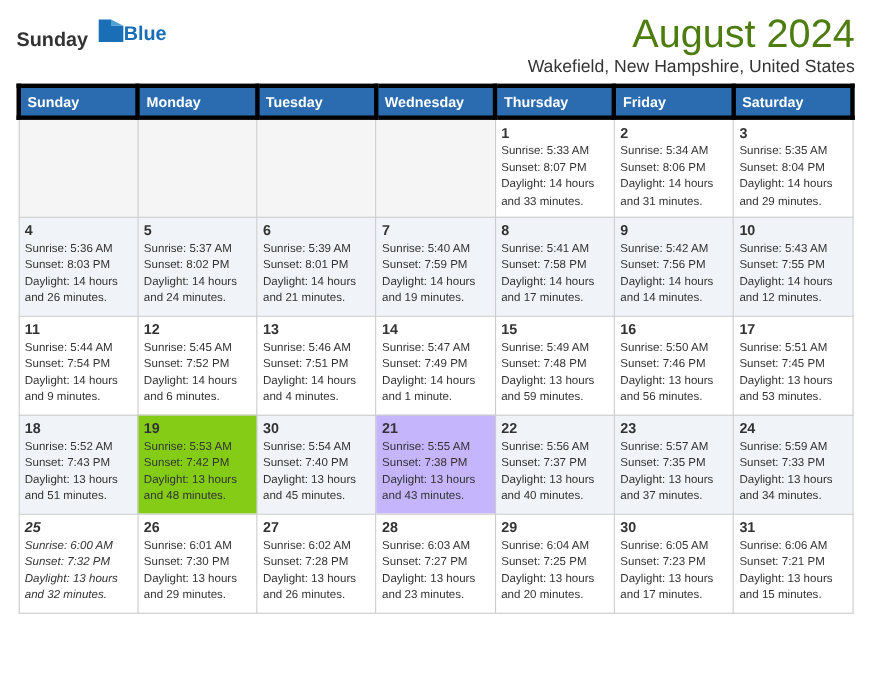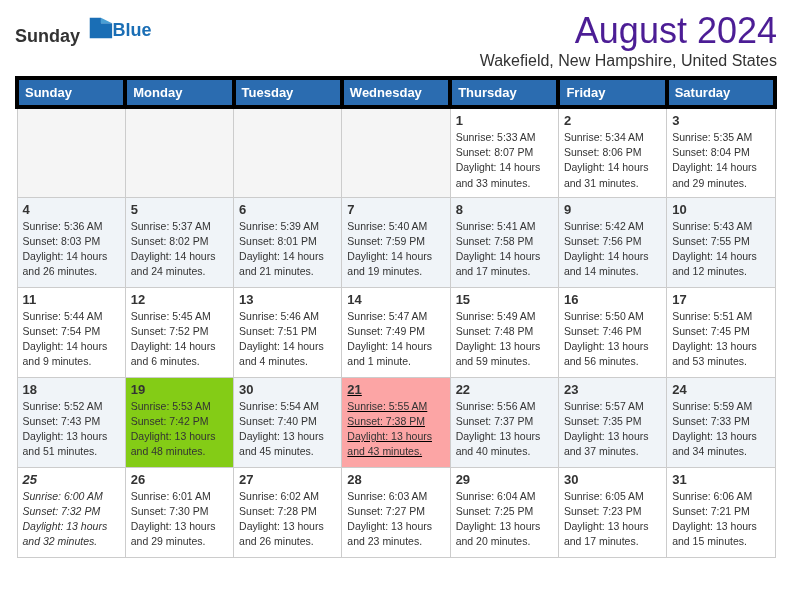--- a/index.html
+++ b/index.html
@@ -35,21 +35,21 @@
       width: 28px;
       height: 28px;
       margin-left: 2px;
     }
     .title-area {
       text-align: right;
     }
     .main-title {
       font-size: 36px;
       font-weight: normal;
-      color: #4c1d95;
+      color: #4d7c0f;
     }
     .subtitle {
       font-size: 16px;
       color: #333;
     }
     table {
       width: 100%;
       border-collapse: collapse;
       font-size: 11px;
     }
@@ -207,21 +207,21 @@
           <div class="cell-info">Sunrise: 5:52 AM<br>Sunset: 7:43 PM<br>Daylight: 13 hours<br>and 51 minutes.</div>
         </td>
         <td class="calendar-cell" style="background: #84cc16;">
           <div class="cell-date">19</div>
           <div class="cell-info">Sunrise: 5:53 AM<br>Sunset: 7:42 PM<br>Daylight: 13 hours<br>and 48 minutes.</div>
         </td>
         <td class="calendar-cell" style="background: rgb(240, 244, 248);">
           <div class="cell-date">30</div>
           <div class="cell-info">Sunrise: 5:54 AM<br>Sunset: 7:40 PM<br>Daylight: 13 hours<br>and 45 minutes.</div>
         </td>
-        <td class="calendar-cell" style="background: #fca5a5; text-decoration: underline;">
+        <td class="calendar-cell" style="background: #c4b5fd;">
           <div class="cell-date">21</div>
           <div class="cell-info">Sunrise: 5:55 AM<br>Sunset: 7:38 PM<br>Daylight: 13 hours<br>and 43 minutes.</div>
         </td>
         <td class="calendar-cell" style="background: rgb(240, 244, 248);">
           <div class="cell-date">22</div>
           <div class="cell-info">Sunrise: 5:56 AM<br>Sunset: 7:37 PM<br>Daylight: 13 hours<br>and 40 minutes.</div>
         </td>
         <td class="calendar-cell" style="background: rgb(240, 244, 248);">
           <div class="cell-date">23</div>
           <div class="cell-info">Sunrise: 5:57 AM<br>Sunset: 7:35 PM<br>Daylight: 13 hours<br>and 37 minutes.</div>

